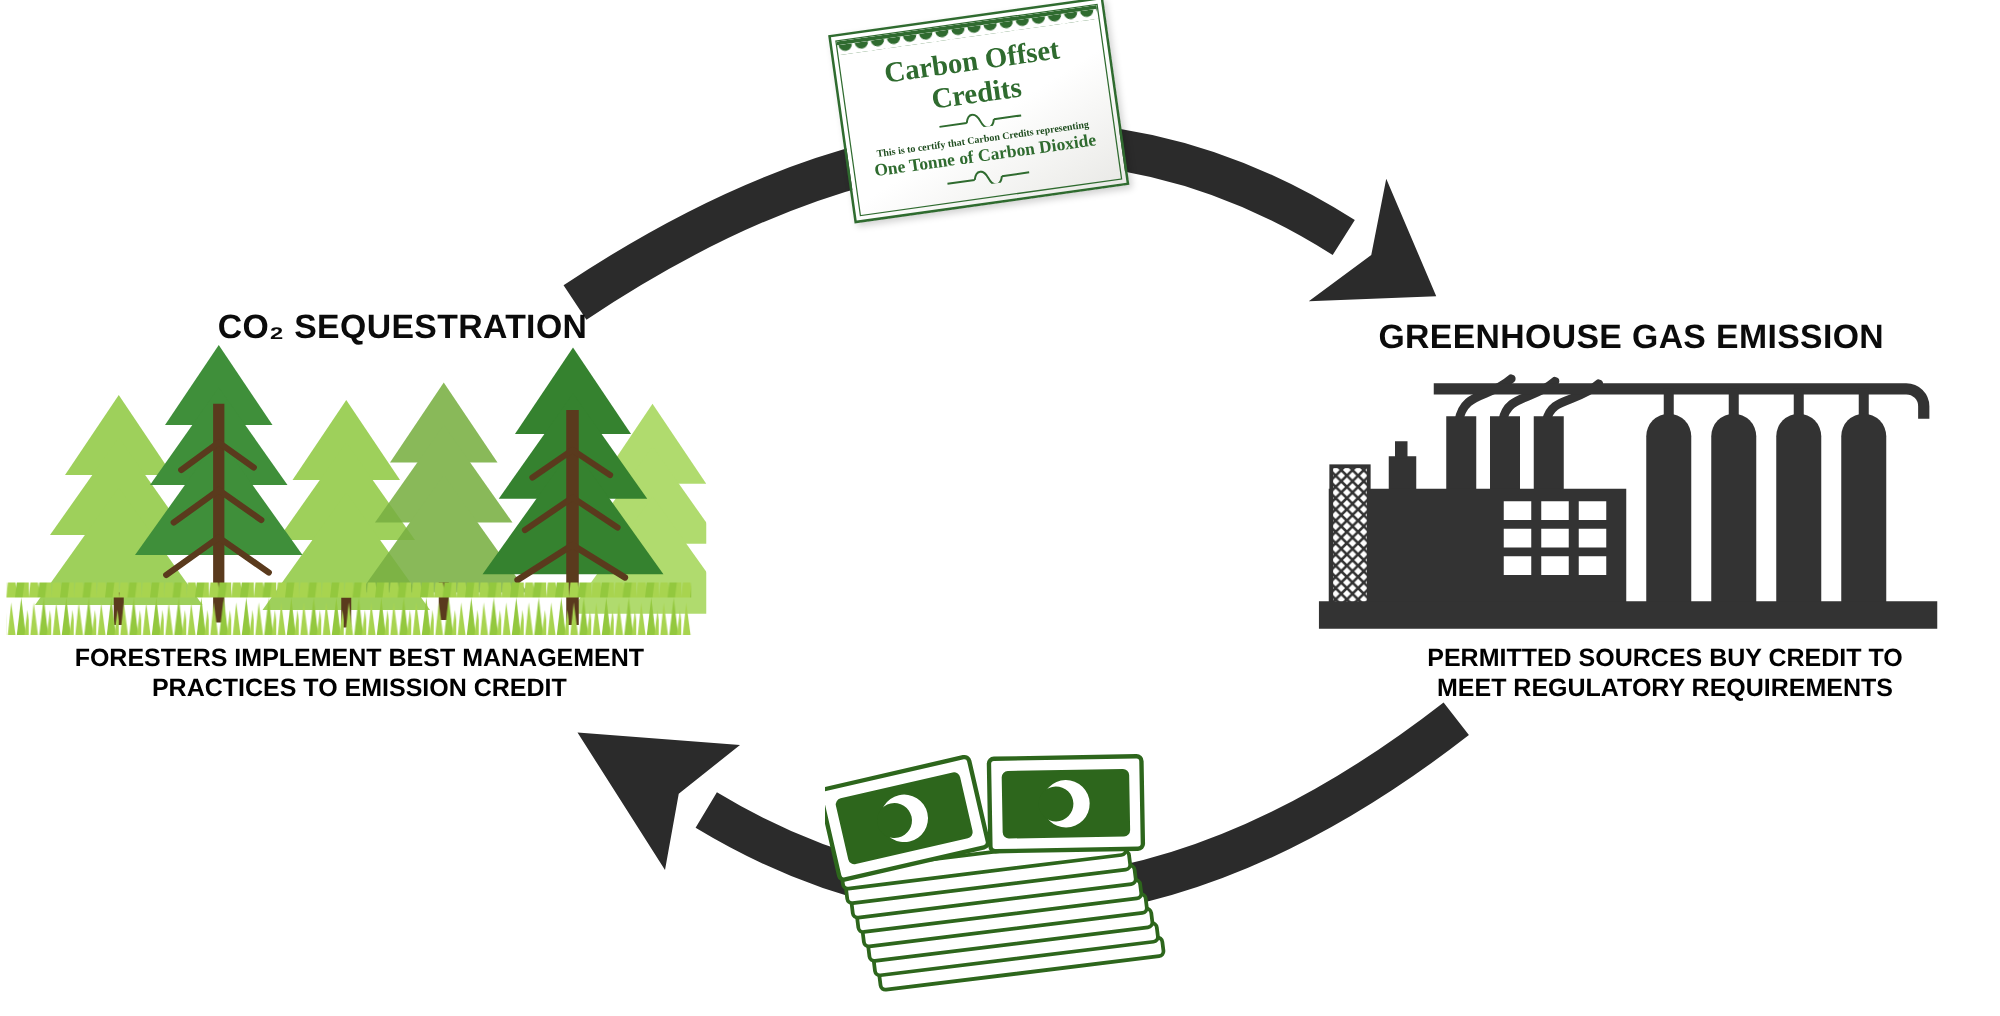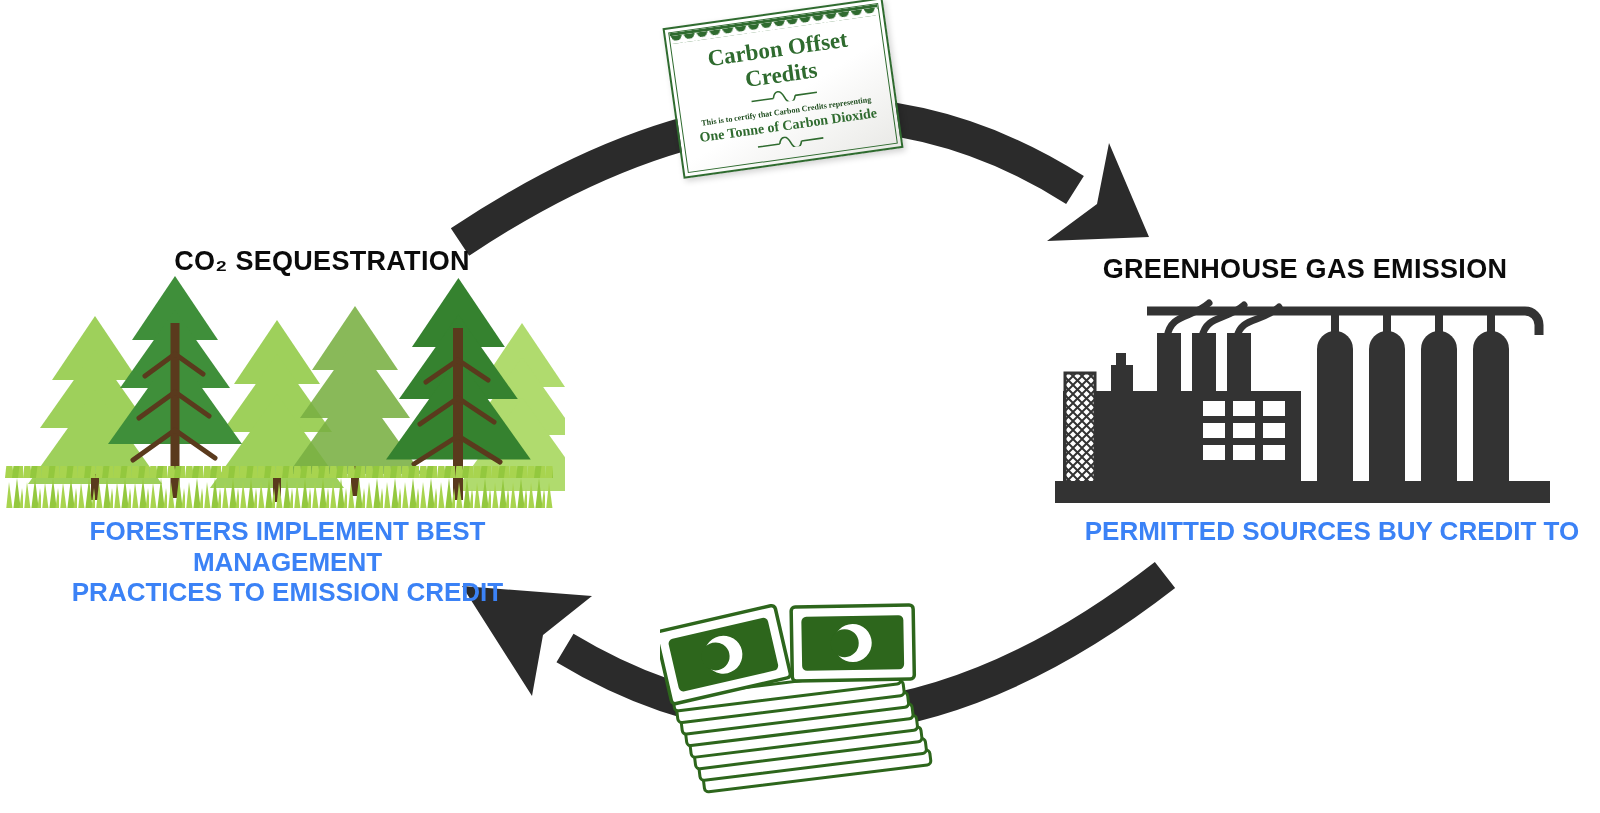--- a/index.html
+++ b/index.html
@@ -10,21 +10,21 @@
   svg{display:block;}
   .arrows{position:absolute;left:0;top:0;z-index:1;}
   .forest{position:absolute;left:5px;top:268px;width:560px;height:245px;z-index:2;}
   .factory{position:absolute;left:1055px;top:295px;width:495px;height:215px;z-index:2;}
   .money{position:absolute;left:660px;top:595px;width:280px;height:215px;z-index:3;}
 
   .title{position:absolute;z-index:4;font-weight:700;font-size:27px;letter-spacing:.3px;text-align:center;color:#0b0b0b;}
   .title.left{left:122px;top:246px;width:400px;}
   .title.right{left:1085px;top:242px;width:440px;margin-top:12px;}
 
-  .caption{position:absolute;z-index:4;font-weight:700;font-size:26px;line-height:1.18;text-align:center;color:#3b82f6;}
+  .caption{position:absolute;z-index:4;font-weight:700;font-size:20px;line-height:1.18;text-align:center;color:#000000;}
   .caption.left-cap{left:5px;top:516px;width:565px;}
   .caption.right-cap{left:1082px;top:516px;width:500px;}
 
   .certificate{
     position:absolute;left:672px;top:12px;width:222px;height:152px;z-index:3;
     background:linear-gradient(155deg,#ffffff 55%,#e9e9e6 100%);
     border:2px solid #2f6b2f;transform:rotate(-8deg);
     box-shadow:2px 3px 6px rgba(0,0,0,.18);
     box-sizing:border-box;padding:3px;
   }
@@ -193,15 +193,16 @@
     </div>
   </div>
 
   <div class="caption left-cap">
     <div>FORESTERS IMPLEMENT BEST MANAGEMENT</div>
     <div>PRACTICES TO EMISSION CREDIT</div>
   </div>
 
   <div class="caption right-cap">
     <div>PERMITTED SOURCES BUY CREDIT TO</div>
+    <div>MEET REGULATORY REQUIREMENTS</div>
   </div>
 
 </div>
 
 </body></html>

